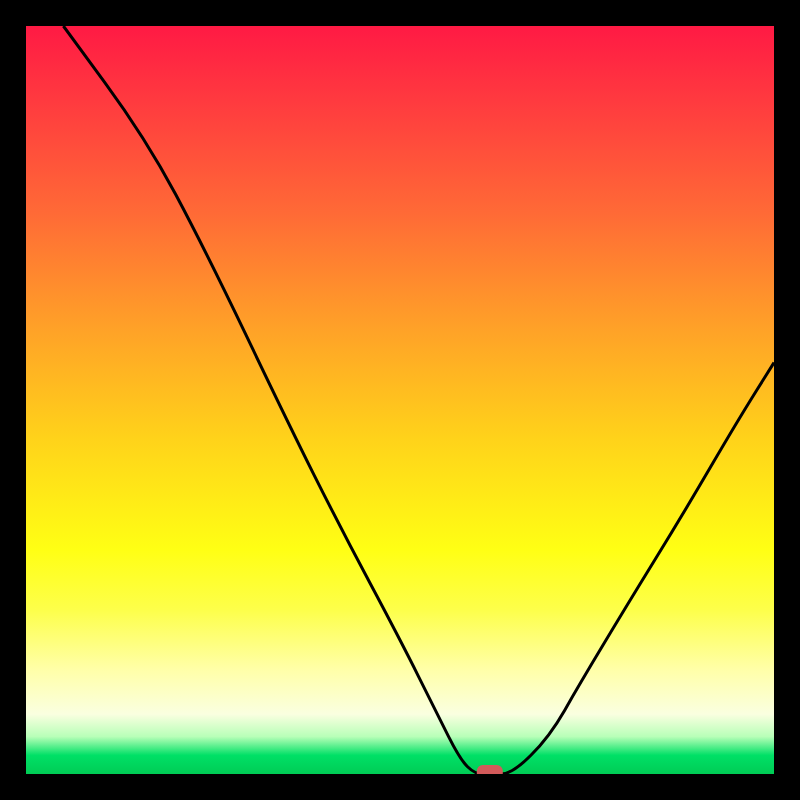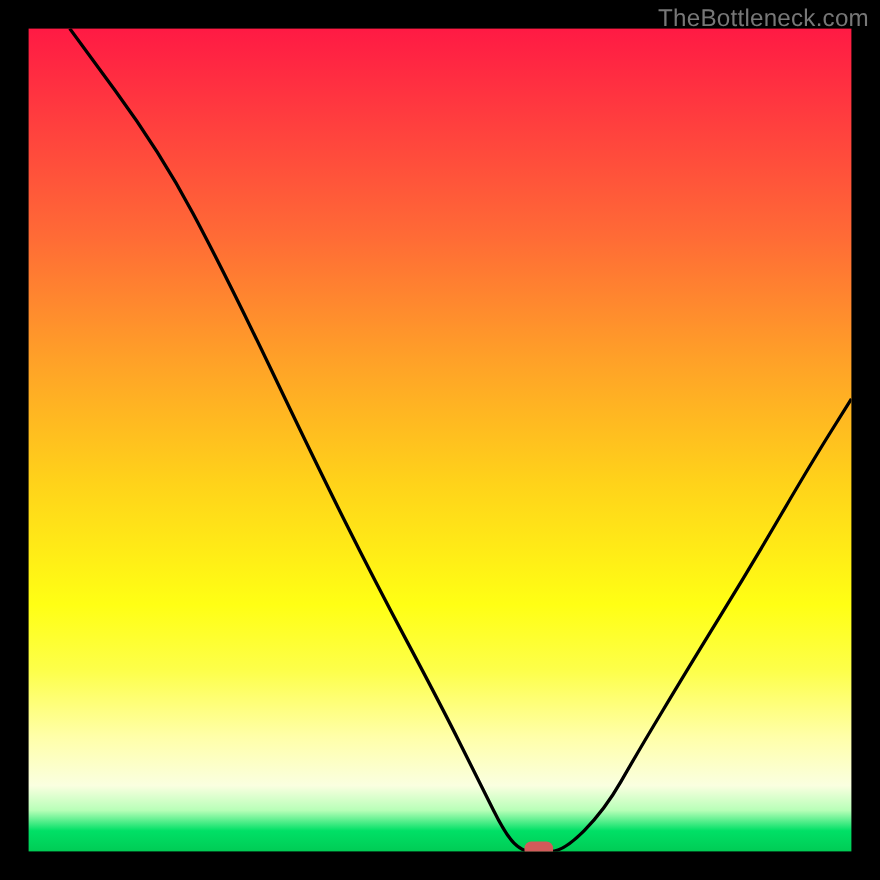--- a/index.html
+++ b/index.html
@@ -58,14 +58,13 @@
 </head>
 <body>
 
 <div class="frame">
   <div class="plot-area">
     <svg class="curve" viewBox="0 0 748 748" preserveAspectRatio="none">
       <path fill="none" stroke="#000" stroke-width="3" d="M 37.4 0.0 Q 37.4 0.0 78.5 56.1 Q 119.7 112.2 149.6 168.3 Q 179.5 224.4 220.7 310.4 Q 261.8 396.4 288.0 448.8 Q 314.2 501.2 344.1 557.3 Q 374.0 613.4 392.7 650.8 Q 411.4 688.2 422.6 710.6 Q 433.8 733.0 441.3 740.5 Q 448.8 748.0 456.3 748.0 Q 463.8 748.0 475.0 748.0 Q 486.2 748.0 504.9 729.3 Q 523.6 710.6 538.6 684.4 Q 553.5 658.2 576.0 620.8 Q 598.4 583.4 628.3 534.8 Q 658.2 486.2 684.4 441.3 Q 710.6 396.4 729.3 366.5 T 748.0 336.6 "></path>
       <rect fill="#d25a5a" rx="6" ry="6" x="450.8" y="739.0" width="26" height="14"></rect>
     </svg>
   </div>
-  <div class="watermark">TheBottleneck.com</div>
 </div>
 
 </body></html>

